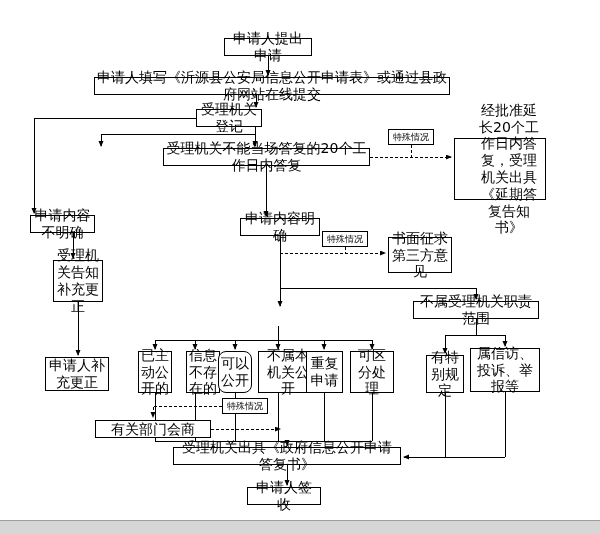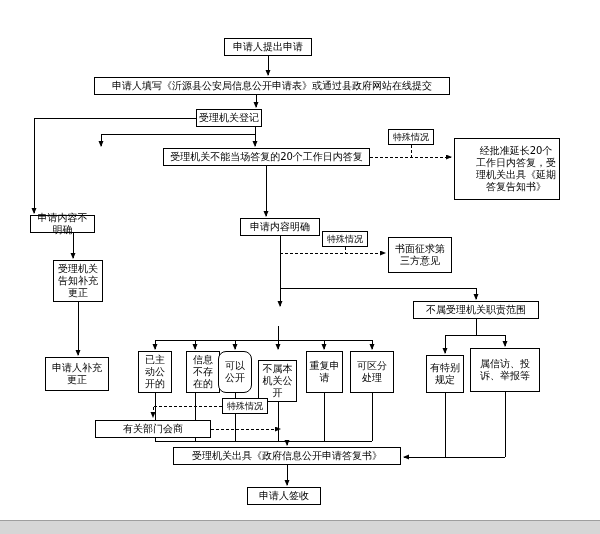--- a/index.html
+++ b/index.html
@@ -5,21 +5,21 @@
   html,body{margin:0;padding:0;}
   body{width:600px;height:534px;background:#ffffff;font-family:"DejaVu Sans","Liberation Sans",sans-serif;}
   #canvas{position:relative;width:600px;height:534px;background:#ffffff;overflow:hidden;}
   svg.arrows{position:absolute;left:0;top:0;}
   .s,.l{stroke:#000;stroke-width:1;fill:none;}
   .s{marker-end:url(#ah);}
   .d,.dl{stroke:#000;stroke-width:1;fill:none;stroke-dasharray:3 2;}
   .d{marker-end:url(#ah);}
   .node{position:absolute;box-sizing:border-box;border:1px solid #000;background:#fff;
         display:flex;align-items:center;justify-content:center;text-align:center;
-        font-size:10px;line-height:1.2;color:#000;padding:1px 2px;}
+        font-size:14px;line-height:1.2;color:#000;padding:1px 2px;}
   #bottombar{position:absolute;left:0;bottom:0;width:600px;height:13px;background:#d6d6d6;border-top:1px solid #9e9e9e;}
 </style>
 </head>
 <body>
 
 <div id="canvas">
 
   <svg class="arrows" width="600" height="534" viewBox="0 0 600 534" shape-rendering="crispEdges">
     <defs>
       <marker id="ah" markerWidth="7" markerHeight="6" refX="5" refY="2.5" orient="auto" markerUnits="userSpaceOnUse">
@@ -69,32 +69,32 @@
     <path class="d" d="M280,253 H385"></path>
     <path class="d" d="M222,406 H153 V417"></path>
     <path class="d" d="M211,429 H280"></path>
   </svg>
 
   <div class="node" style="left:224px;top:38px;width:88px;height:18px;">申请人提出申请</div>
   <div class="node" style="left:94px;top:77px;width:356px;height:18px;">申请人填写《沂源县公安局信息公开申请表》或通过县政府网站在线提交</div>
   <div class="node" style="left:196px;top:109px;width:66px;height:18px;">受理机关登记</div>
   <div class="node" style="left:163px;top:148px;width:207px;height:18px;">受理机关不能当场答复的20个工作日内答复</div>
   <div class="node" style="left:388px;top:129px;width:46px;height:16px;font-size:9px;">特殊情况</div>
-  <div class="node" style="left:454px;top:138px;width:106px;height:62px;padding-left:20px;">经批准延长20个工作日内答复，受理机关出具《延期答复告知书》</div>
+  <div class="node" style="left:454px;top:138px;width:92px;height:62px;padding-left:20px;">经批准延长20个工作日内答复，受理机关出具《延期答复告知书》</div>
   <div class="node" style="left:30px;top:215px;width:65px;height:18px;">申请内容不明确</div>
   <div class="node" style="left:240px;top:218px;width:80px;height:18px;">申请内容明确</div>
   <div class="node" style="left:322px;top:231px;width:46px;height:16px;font-size:9px;">特殊情况</div>
   <div class="node" style="left:388px;top:237px;width:64px;height:36px;">书面征求第三方意见</div>
   <div class="node" style="left:53px;top:260px;width:50px;height:42px;">受理机关告知补充更正</div>
   <div class="node" style="left:413px;top:301px;width:126px;height:18px;">不属受理机关职责范围</div>
   <div class="node" style="left:45px;top:357px;width:64px;height:34px;">申请人补充更正</div>
   <div class="node" style="left:138px;top:351px;width:34px;height:42px;">已主动公开的</div>
   <div class="node" style="left:178px;top:351px;width:34px;height:42px;margin-left:8px;">信息不存在的</div>
   <div class="node" style="left:218px;top:351px;width:34px;height:42px;border-radius:8px;">可以公开</div>
-  <div class="node" style="left:258px;top:360px;width:39px;height:42px;">不属本机关公开</div>
+  <div class="node" style="left:258px;top:351px;width:60px;height:42px;">不属本机关公开</div>
   <div class="node" style="left:306px;top:351px;width:37px;height:42px;">重复申请</div>
   <div class="node" style="left:350px;top:351px;width:44px;height:42px;">可区分处理</div>
   <div class="node" style="left:426px;top:355px;width:38px;height:38px;">有特别规定</div>
   <div class="node" style="left:470px;top:348px;width:70px;height:44px;">属信访、投诉、举报等</div>
   <div class="node" style="left:222px;top:398px;width:46px;height:16px;font-size:9px;">特殊情况</div>
   <div class="node" style="left:95px;top:420px;width:116px;height:18px;">有关部门会商</div>
   <div class="node" style="left:173px;top:447px;width:228px;height:18px;">受理机关出具《政府信息公开申请答复书》</div>
   <div class="node" style="left:247px;top:487px;width:74px;height:18px;">申请人签收</div>
 
   <div id="bottombar"></div>

